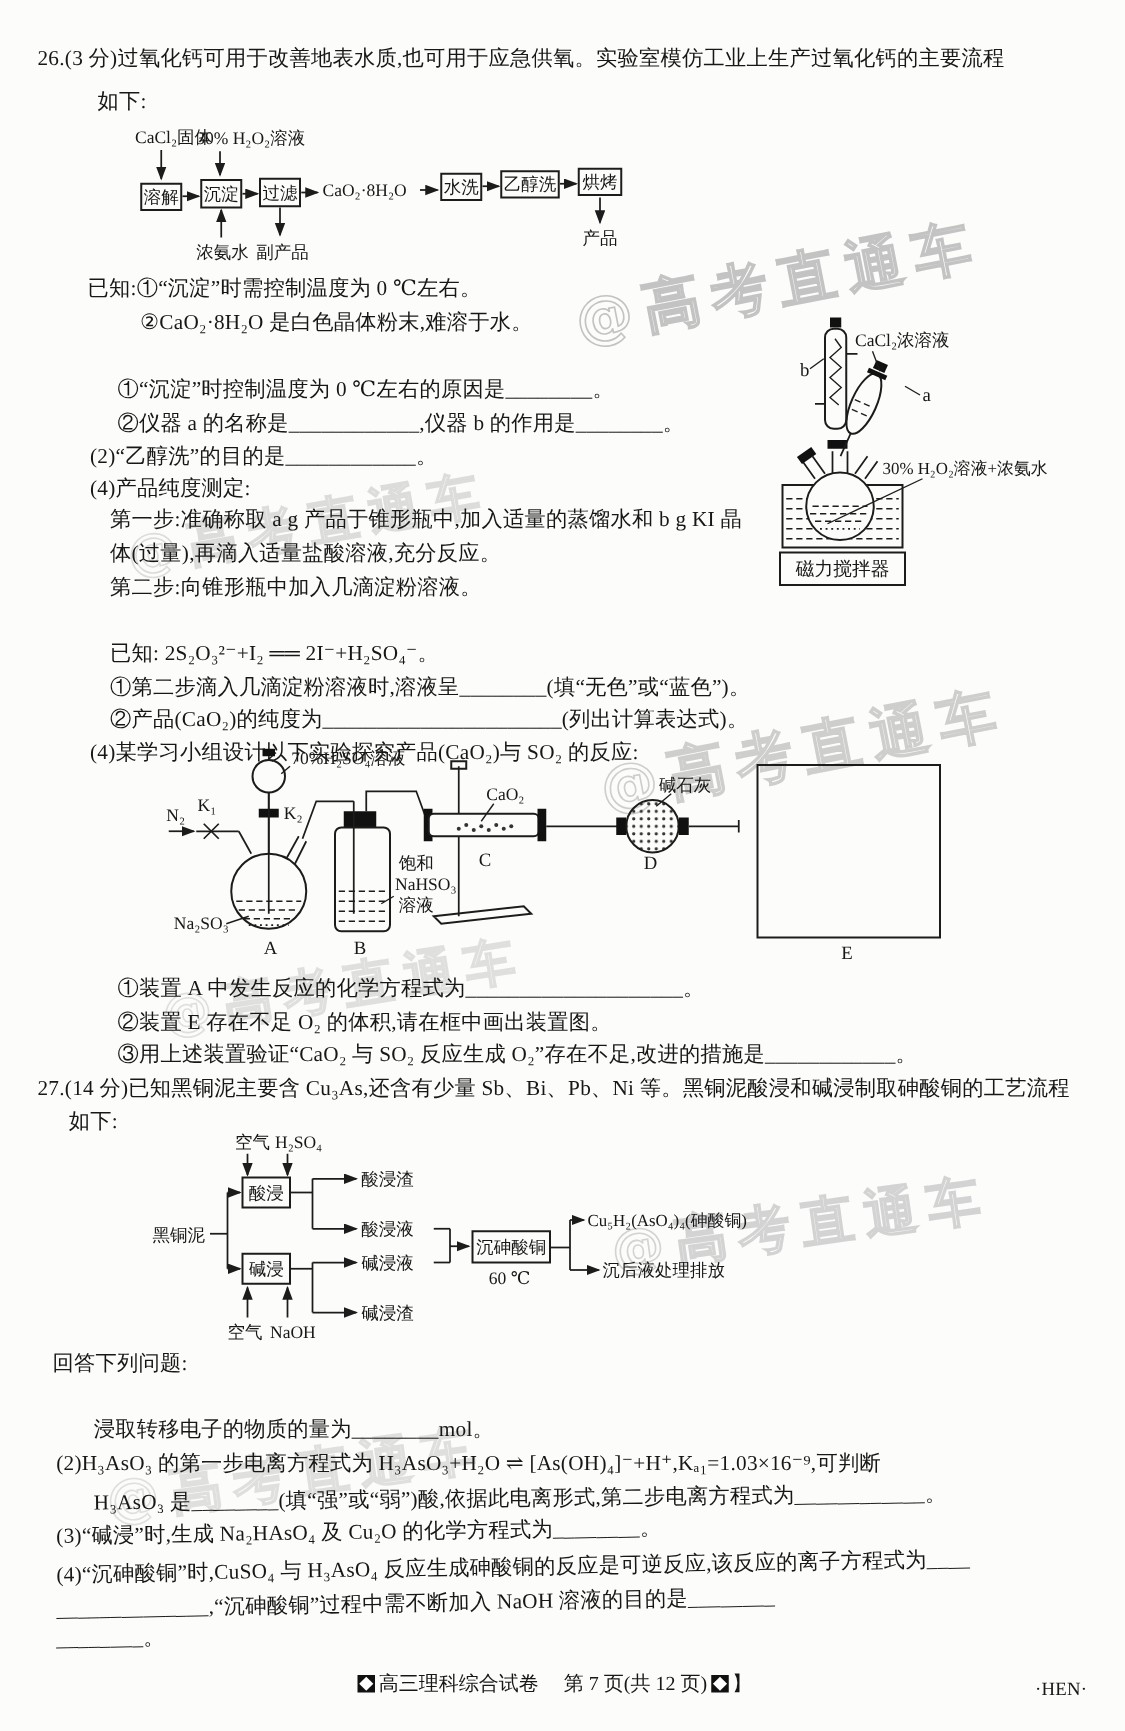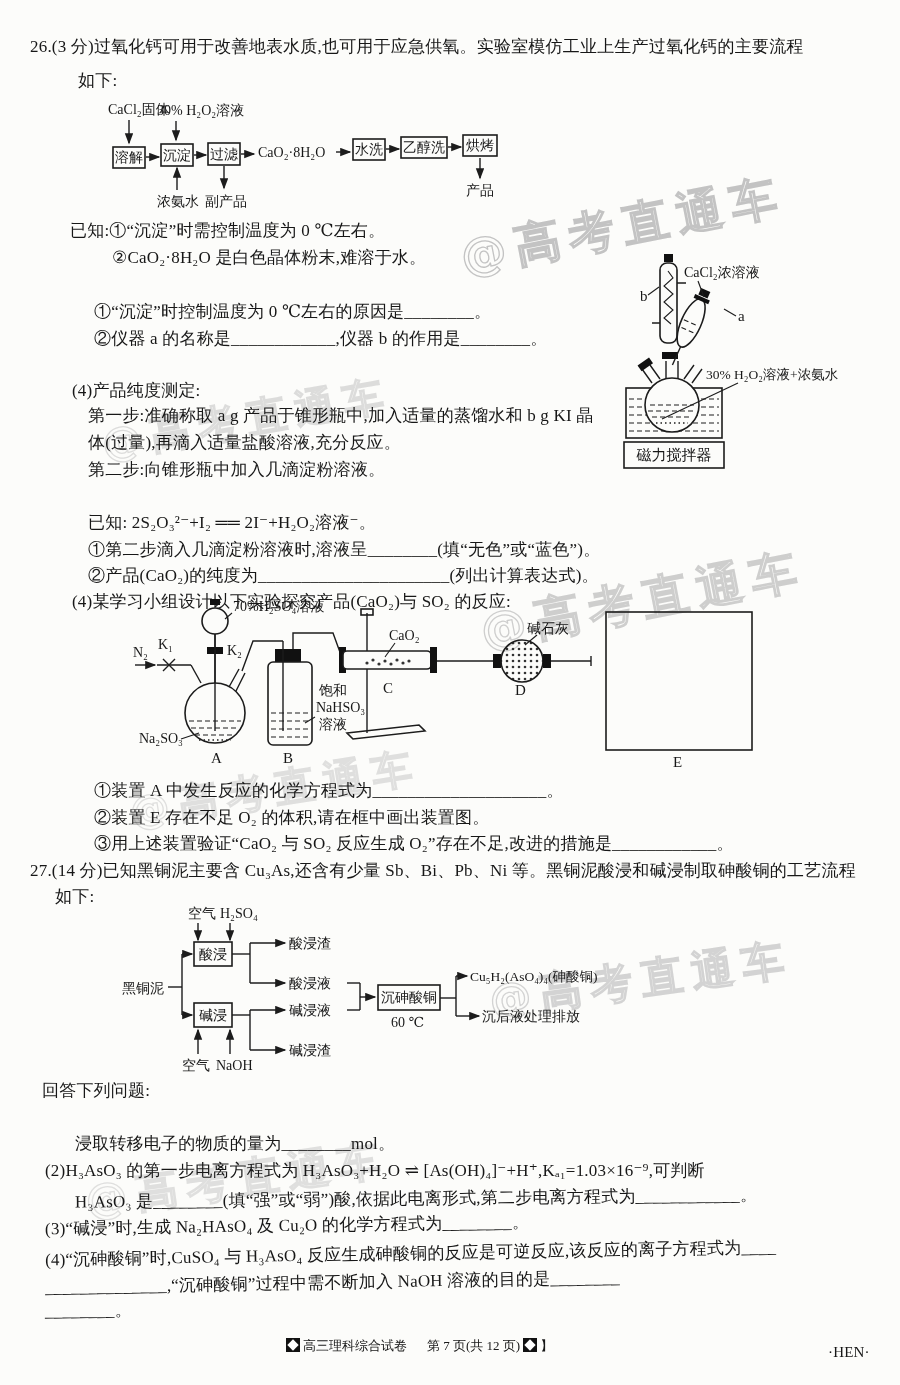--- a/index.html
+++ b/index.html
@@ -11,21 +11,21 @@
   svg{position:absolute;z-index:2;overflow:visible;}
   .ft{font-size:14px;fill:#171717;font-family:"Liberation Serif","DejaVu Serif",serif;}
   .fts{font-size:13.5px;fill:#171717;font-family:"Liberation Serif","DejaVu Serif",serif;}
   .ftl{font-size:15px;fill:#171717;font-family:"Liberation Serif","DejaVu Serif",serif;}
   .fb{fill:none;stroke:#1c1c1c;stroke-width:1.6;}
   .ln{stroke:#1c1c1c;stroke-width:1.4;fill:none;}
   .lt{stroke:#1c1c1c;stroke-width:1.1;fill:none;}
   .blk{fill:#111;stroke:none;}
   .dsh{stroke:#1c1c1c;stroke-width:1.1;fill:none;stroke-dasharray:5 3;}
   .dot{stroke:#1c1c1c;stroke-width:1.4;fill:none;stroke-dasharray:1.5 3;}
-  .footer{position:absolute;font-size:13px;z-index:2;white-space:nowrap;}
+  .footer{position:absolute;font-size:16px;z-index:2;white-space:nowrap;}
   .dicon{display:inline-block;width:14px;height:14px;background:#111;position:relative;vertical-align:-2px;margin:0 3px;}
   .dicon>span{position:absolute;left:3px;top:3px;right:3px;bottom:3px;background:#fff;transform:rotate(45deg);}
 </style>
 </head>
 <body>
 
 <div class="page">
 
   <div class="wm" style="left:458px;top:196px;font-size:46px;transform:rotate(-11deg);">@高考直通车</div>
   <div class="wm" style="left:100px;top:392px;font-size:40px;transform:rotate(-10deg);opacity:.55;">@高考直通车</div>
@@ -71,25 +71,26 @@
     <rect class="fb" x="368" y="39" width="34" height="21"></rect>
     <text class="ft" x="385" y="54" text-anchor="middle">烘烤</text>
     <line class="ln" x1="385" y1="62" x2="385" y2="82" marker-end="url(#m1)"></line>
     <text class="ft" x="371" y="99">产品</text>
   </svg>
 
   <div class="tl" style="left:70px;top:220px">已知:①“沉淀”时需控制温度为 0 ℃左右。</div>
   <div class="tl" style="left:112px;top:247px">②CaO₂·8H₂O 是白色晶体粉末,难溶于水。</div>
   <div class="tl" style="left:94px;top:301px">①“沉淀”时控制温度为 0 ℃左右的原因是________。</div>
   <div class="tl" style="left:94px;top:328px">②仪器 a 的名称是____________,仪器 b 的作用是________。</div>
+  <div class="tl" style="left:72px;top:354px">(2)“乙醇洗”的目的是____________。</div>
   <div class="tl" style="left:72px;top:380px">(4)产品纯度测定:</div>
   <div class="tl" style="left:88px;top:405px">第一步:准确称取 a g 产品于锥形瓶中,加入适量的蒸馏水和 b g KI 晶</div>
   <div class="tl" style="left:88px;top:459px">第二步:向锥形瓶中加入几滴淀粉溶液。</div>
   <div class="tl" style="left:88px;top:432px">体(过量),再滴入适量盐酸溶液,充分反应。</div>
-  <div class="tl" style="left:88px;top:512px">已知: 2S₂O₃²⁻+I₂ ══ 2I⁻+H₂O₂溶液⁻。</div>
+  <div class="tl" style="left:88px;top:512px">已知: 2S₂O₃²⁻+I₂ ══ 2I⁻+H₂SO₄⁻。</div>
   <div class="tl" style="left:88px;top:539px">①第二步滴入几滴淀粉溶液时,溶液呈________(填“无色”或“蓝色”)。</div>
   <div class="tl" style="left:88px;top:565px">②产品(CaO₂)的纯度为______________________(列出计算表达式)。</div>
   <div class="tl" style="left:72px;top:591px">(4)某学习小组设计以下实验探究产品(CaO₂)与 SO₂ 的反应:</div>
 
   <svg style="left:598px;top:253px" width="300" height="220" viewBox="0 0 300 220">
 
     <rect class="fb" x="28" y="135" width="96" height="50"></rect>
     <path class="dsh" d="M31,146 H121 M31,154 H121 M31,162 H121 M31,170 H121 M31,178 H121"></path>
 
     <circle cx="74" cy="152" r="27" fill="#fcfcfa" stroke="#1c1c1c" stroke-width="1.6"></circle>

